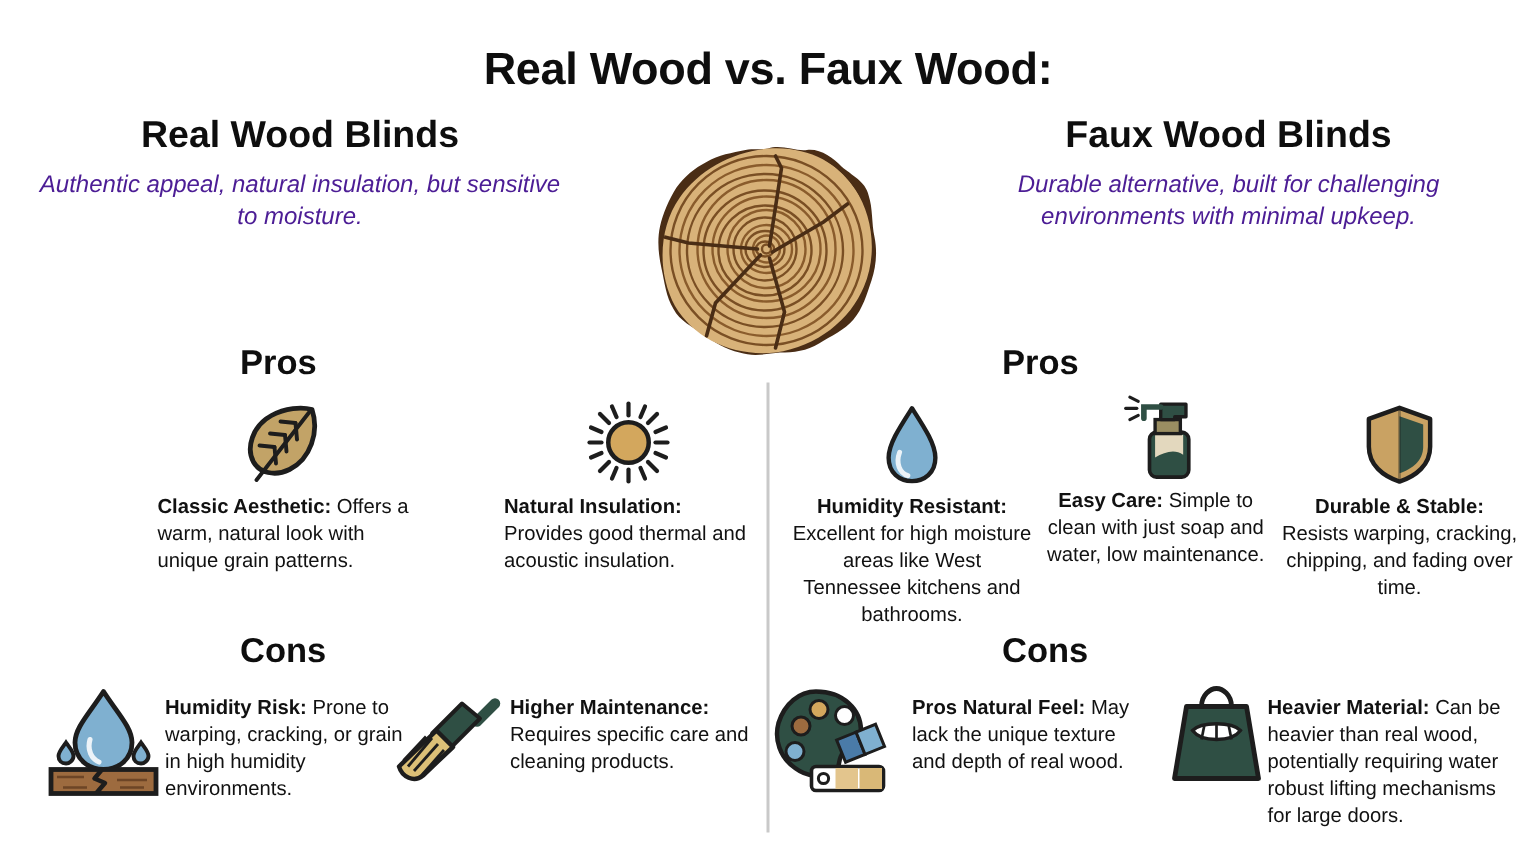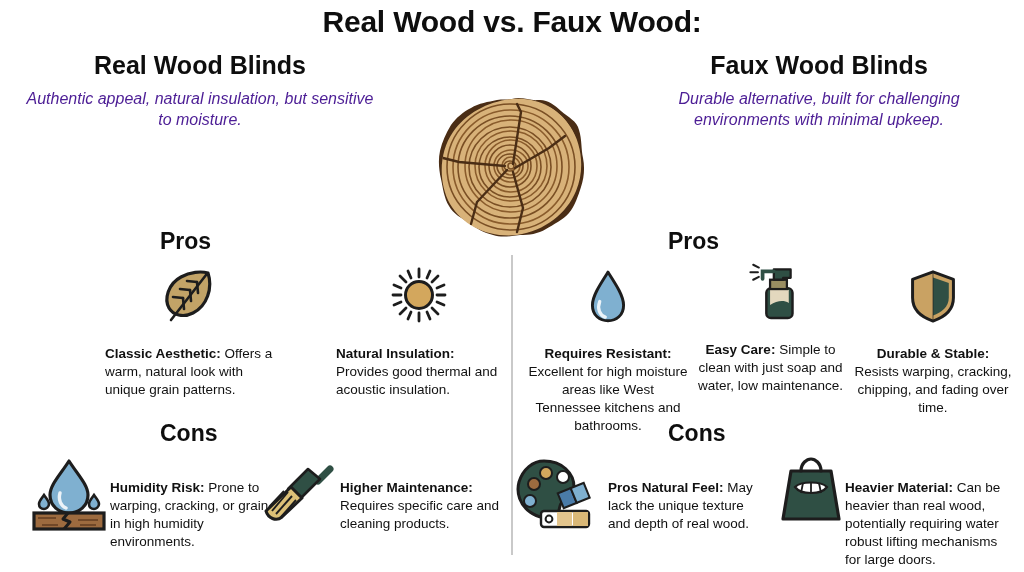--- a/index.html
+++ b/index.html
@@ -12,21 +12,21 @@
     background: #ffffff;
     font-family: "Liberation Sans", sans-serif;
     color: #111111;
     overflow: hidden;
     position: relative;
   }
 
   
   .title-block {
     text-align: center;
-    padding-top: 3px;
+    padding-top: 28px;
   }
   .title-line {
     font-size: 30px;
     font-weight: bold;
     line-height: 1.28;
     letter-spacing: -0.2px;
     color: #0e0e0e;
   }
 
   
@@ -96,21 +96,21 @@
   .icon-row {
     display: flex;
     justify-content: center;
     align-items: flex-end;
     height: 62px;
   }
   .item-text {
     font-size: 13.5px;
     line-height: 1.33;
     color: #111111;
-    margin-top: 21px;
+    margin-top: 5px;
   }
   .item-text b {
     font-weight: bold;
   }
   .align-left { text-align: left; }
   .align-center { text-align: center; }
 
   
   .abs { position: absolute; }
 
@@ -285,21 +285,21 @@
 <div class="abs section-label" style="left:668px; top:228px; width:200px;">Pros</div>
 
 <div class="abs item" style="left:528px; top:262px; width:160px;">
   <div class="icon-row">
     <svg viewBox="0 0 48 60" width="44" height="56">
       <path d="M24 4 C33 18 41 30 41 40 C41 51 33 57 24 57 C15 57 7 51 7 40 C7 30 15 18 24 4 Z" fill="#7fb0d0" stroke="#1d1d1d" stroke-width="3.2" stroke-linejoin="round"></path>
       <path d="M15 36 C12 44 15 51 21 53" stroke="#ffffff" stroke-width="3.6" fill="none" stroke-linecap="round" opacity="0.85"></path>
     </svg>
   </div>
   <div class="item-text align-center">
-    <b>Requires Resistant:</b><span> Excellent for high moisture areas like West Tennessee kitchens and bathrooms.</span>
+    <b>Humidity Resistant:</b><span> Excellent for high moisture areas like West Tennessee kitchens and bathrooms.</span>
   </div>
 </div>
 
 <div class="abs item" style="left:693px; top:258px; width:155px;">
   <div class="icon-row">
     <svg viewBox="0 0 62 64" width="58" height="60">
       <rect x="26" y="30" width="28" height="32" rx="5" fill="#2f4f44" stroke="#1d1d1d" stroke-width="2.6"></rect>
       <path d="M30 32 L50 32 L50 46 C44 42 37 44 30 48 Z" fill="#e3d8be"></path>
       <rect x="30" y="21" width="18" height="10" fill="#9a8e62" stroke="#1d1d1d" stroke-width="2.4"></rect>
       <path d="M34 21 L34 10 L52 10 L52 19 L44 19 L44 21 Z" fill="#2f4f44" stroke="#1d1d1d" stroke-width="2.4" stroke-linejoin="round"></path>

